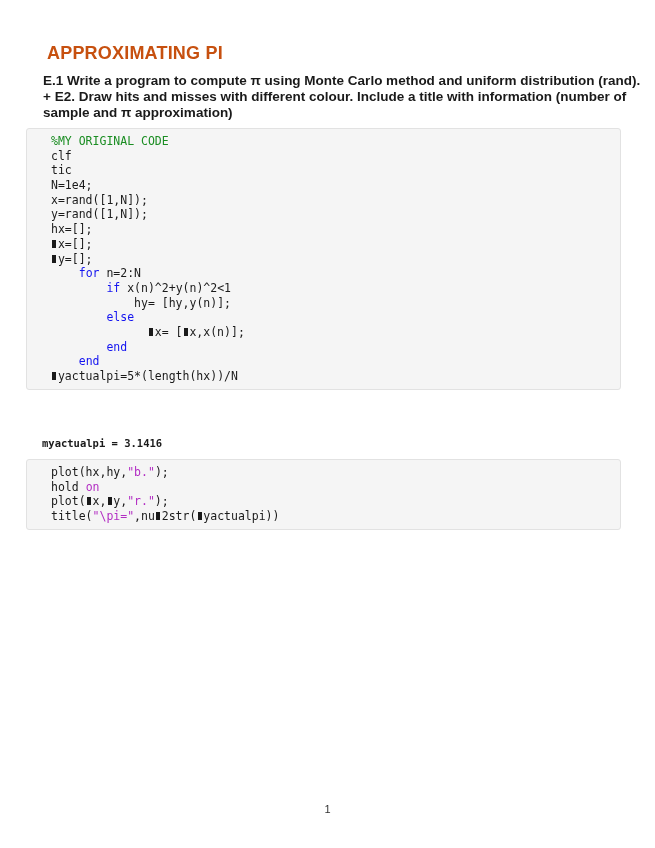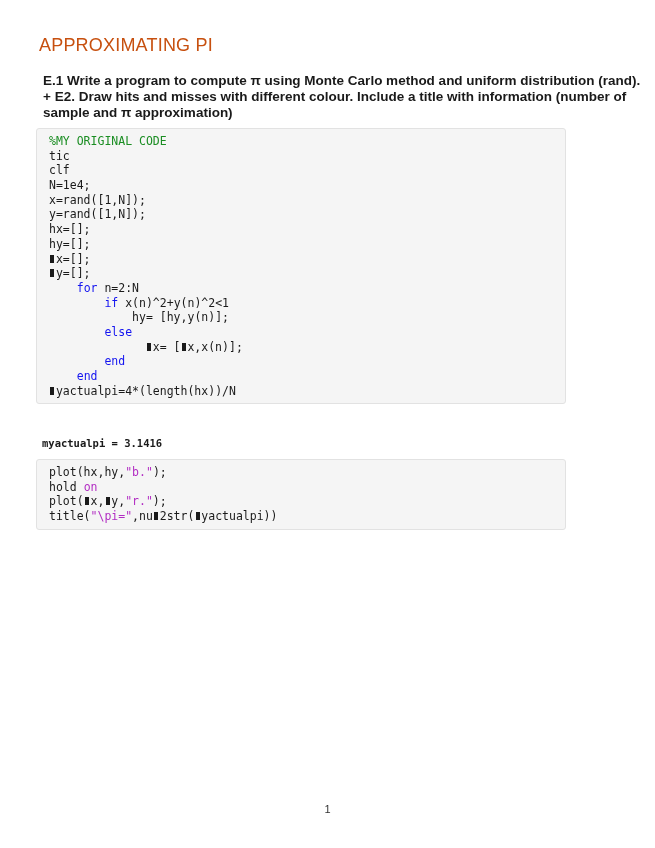--- a/index.html
+++ b/index.html
@@ -1,24 +1,24 @@
 <!DOCTYPE html>
 <html style="--c-title: #C7500F; --c-heading: #1A1A1A; --c-comment: #1A8D22; --c-keyword: #1414F0; --c-string: #B22DC3; --c-codebg: #F5F5F5; --c-codeborder: #E2E2E2;"><head>
 <meta charset="utf-8">
 <style>
   html,body{margin:0;padding:0;background:#ffffff;}
   .page{position:relative;width:655px;height:848px;background:#ffffff;overflow:hidden;
         font-family:"Liberation Sans",sans-serif;}
-  .doc-title{position:absolute;left:35px;top:31px;margin:4px;font-size:18px;font-weight:normal;
+  .doc-title{position:absolute;left:35px;top:31px;margin:12px;font-size:18px;font-weight:bold;
         color:var(--c-title,#C7500F);letter-spacing:0.2px;}
   .doc-heading{position:absolute;left:35px;top:65px;width:600px;margin:8px;
         font-size:13.5px;font-weight:bold;line-height:16px;color:var(--c-heading,#1a1a1a);}
-  .code-block{position:absolute;left:36px;width:530px;box-sizing:border-box;
+  .code-block{position:absolute;left:26px;width:595px;box-sizing:border-box;
         background:var(--c-codebg,#f5f5f5);border:1px solid var(--c-codeborder,#e2e2e2);
-        border-radius:3px;padding:5px 12px;
+        border-radius:3px;padding:5px 24px;
         font-family:"DejaVu Sans Mono",monospace;font-size:11.5px;line-height:14.7px;
         color:#1a1a1a;}
   #code-block-1{top:128px;}
   #code-block-2{top:459px;}
   .code-line{white-space:pre;height:14.7px;}
   .tok-comment{color:var(--c-comment,#1A8D22);}
   .tok-keyword{color:var(--c-keyword,#1414F0);}
   .tok-string{color:var(--c-string,#B22DC3);}
   .tok-plain{color:#1a1a1a;}
   .mbox{display:inline-block;width:4px;height:8px;background:#1a1a1a;margin:0 1.5px 0 1.4px;}
@@ -32,37 +32,36 @@
 <body>
 
 <div class="page">
 
   <h1 class="doc-title">APPROXIMATING PI</h1>
 
   <h2 class="doc-heading">E.1  Write a program to compute π using Monte Carlo method and uniform distribution (rand). + E2. Draw hits and misses with different colour. Include a title with information (number of sample and π approximation)</h2>
 
   <div class="code-block" id="code-block-1">
       <div class="code-line"><span class="tok-comment">%MY ORIGINAL CODE</span></div>
+      <div class="code-line"><span class="tok-plain">clf</span></div>
       <div class="code-line"><span class="tok-plain">tic</span></div>
-      <div class="code-line"><span class="tok-plain">clf</span></div>
       <div class="code-line"><span class="tok-plain">N=1e4;</span></div>
       <div class="code-line"><span class="tok-plain">x=rand([1,N]);</span></div>
       <div class="code-line"><span class="tok-plain">y=rand([1,N]);</span></div>
       <div class="code-line"><span class="tok-plain">hx=[];</span></div>
-      <div class="code-line"><span class="tok-plain">hy=[];</span></div>
       <div class="code-line"><span class="mbox"></span><span class="tok-plain">x=[];</span></div>
       <div class="code-line"><span class="mbox"></span><span class="tok-plain">y=[];</span></div>
       <div class="code-line"><span class="tok-plain">    </span><span class="tok-keyword">for</span><span class="tok-plain"> n=2:N</span></div>
       <div class="code-line"><span class="tok-plain">        </span><span class="tok-keyword">if</span><span class="tok-plain"> x(n)^2+y(n)^2&lt;1</span></div>
       <div class="code-line"><span class="tok-plain">            hy= [hy,y(n)];</span></div>
       <div class="code-line"><span class="tok-plain">        </span><span class="tok-keyword">else</span></div>
       <div class="code-line"><span class="tok-plain">              </span><span class="mbox"></span><span class="tok-plain">x= [</span><span class="mbox"></span><span class="tok-plain">x,x(n)];</span></div>
       <div class="code-line"><span class="tok-plain">        </span><span class="tok-keyword">end</span></div>
       <div class="code-line"><span class="tok-plain">    </span><span class="tok-keyword">end</span></div>
-      <div class="code-line"><span class="mbox"></span><span class="tok-plain">yactualpi=4*(length(hx))/N</span></div>
+      <div class="code-line"><span class="mbox"></span><span class="tok-plain">yactualpi=5*(length(hx))/N</span></div>
     </div>
 
   <div class="output-line">myactualpi = 3.1416</div>
 
   <div class="code-block" id="code-block-2">
       <div class="code-line"><span class="tok-plain">plot(hx,hy,</span><span class="tok-string">"b."</span><span class="tok-plain">);</span></div>
       <div class="code-line"><span class="tok-plain">hold </span><span class="tok-string">on</span></div>
       <div class="code-line"><span class="tok-plain">plot(</span><span class="mbox"></span><span class="tok-plain">x,</span><span class="mbox"></span><span class="tok-plain">y,</span><span class="tok-string">"r."</span><span class="tok-plain">);</span></div>
       <div class="code-line"><span class="tok-plain">title(</span><span class="tok-string">"\pi="</span><span class="tok-plain">,nu</span><span class="mbox"></span><span class="tok-plain">2str(</span><span class="mbox"></span><span class="tok-plain">yactualpi))</span></div>
     </div>

